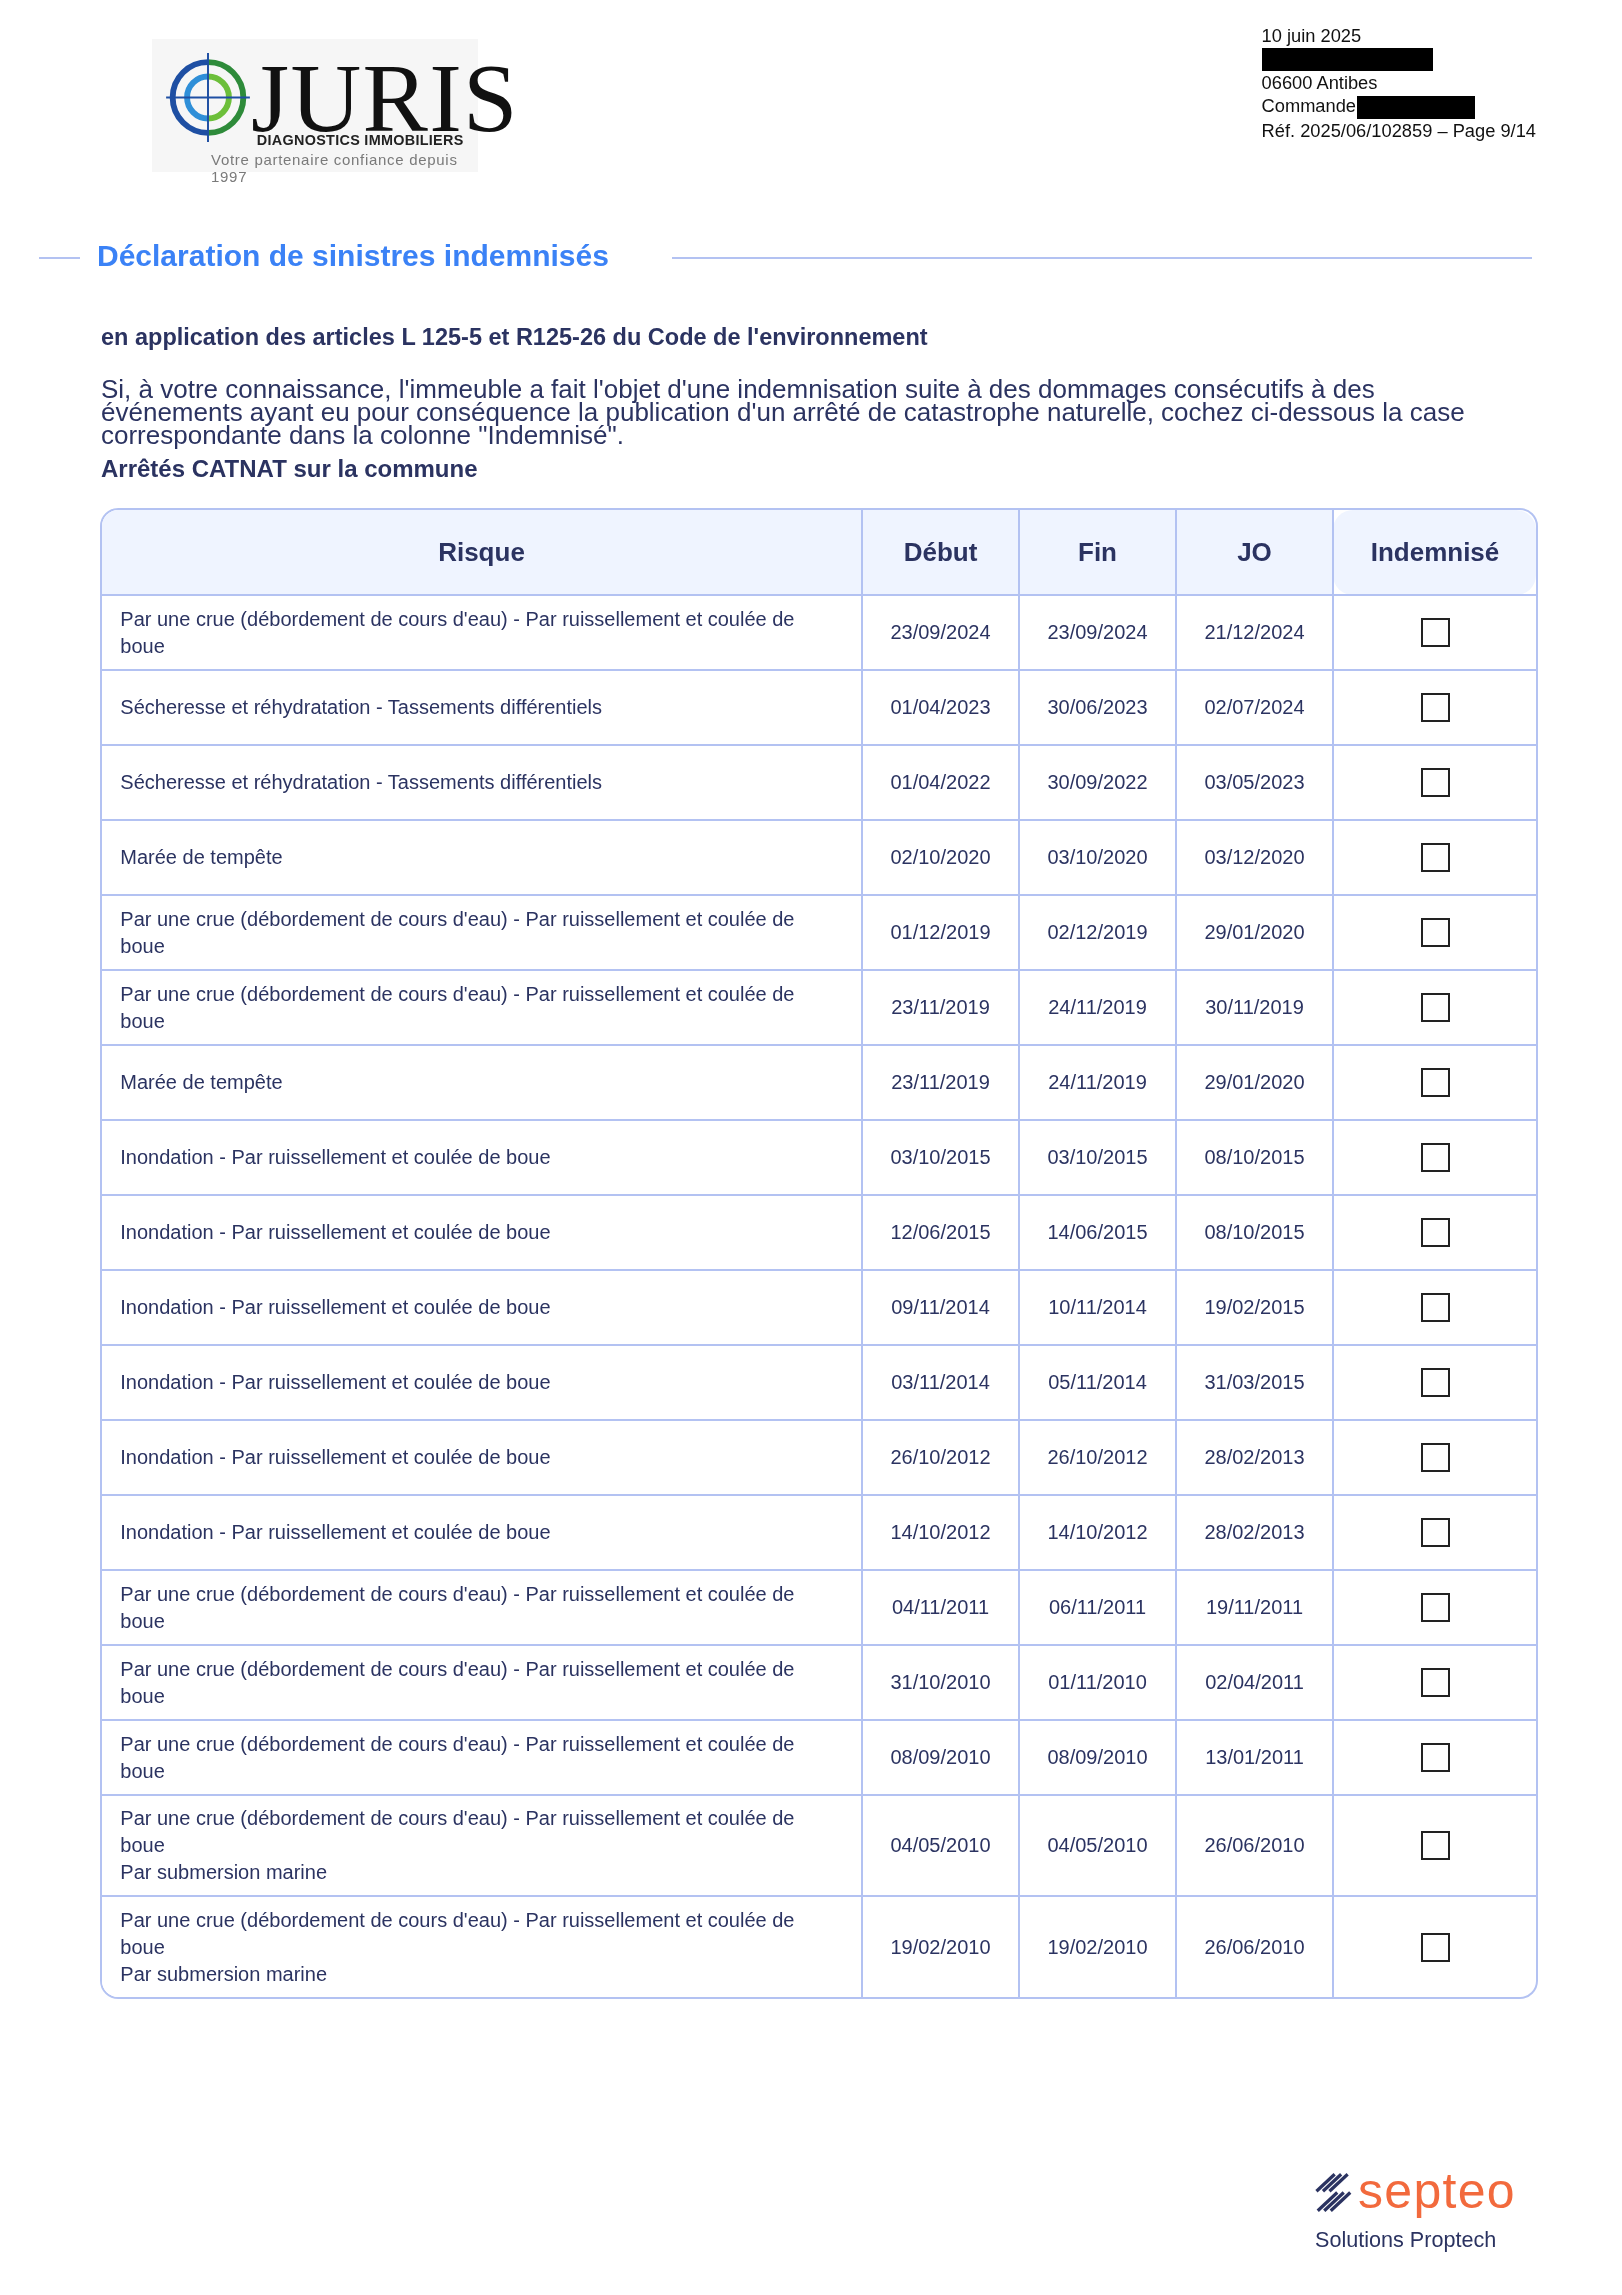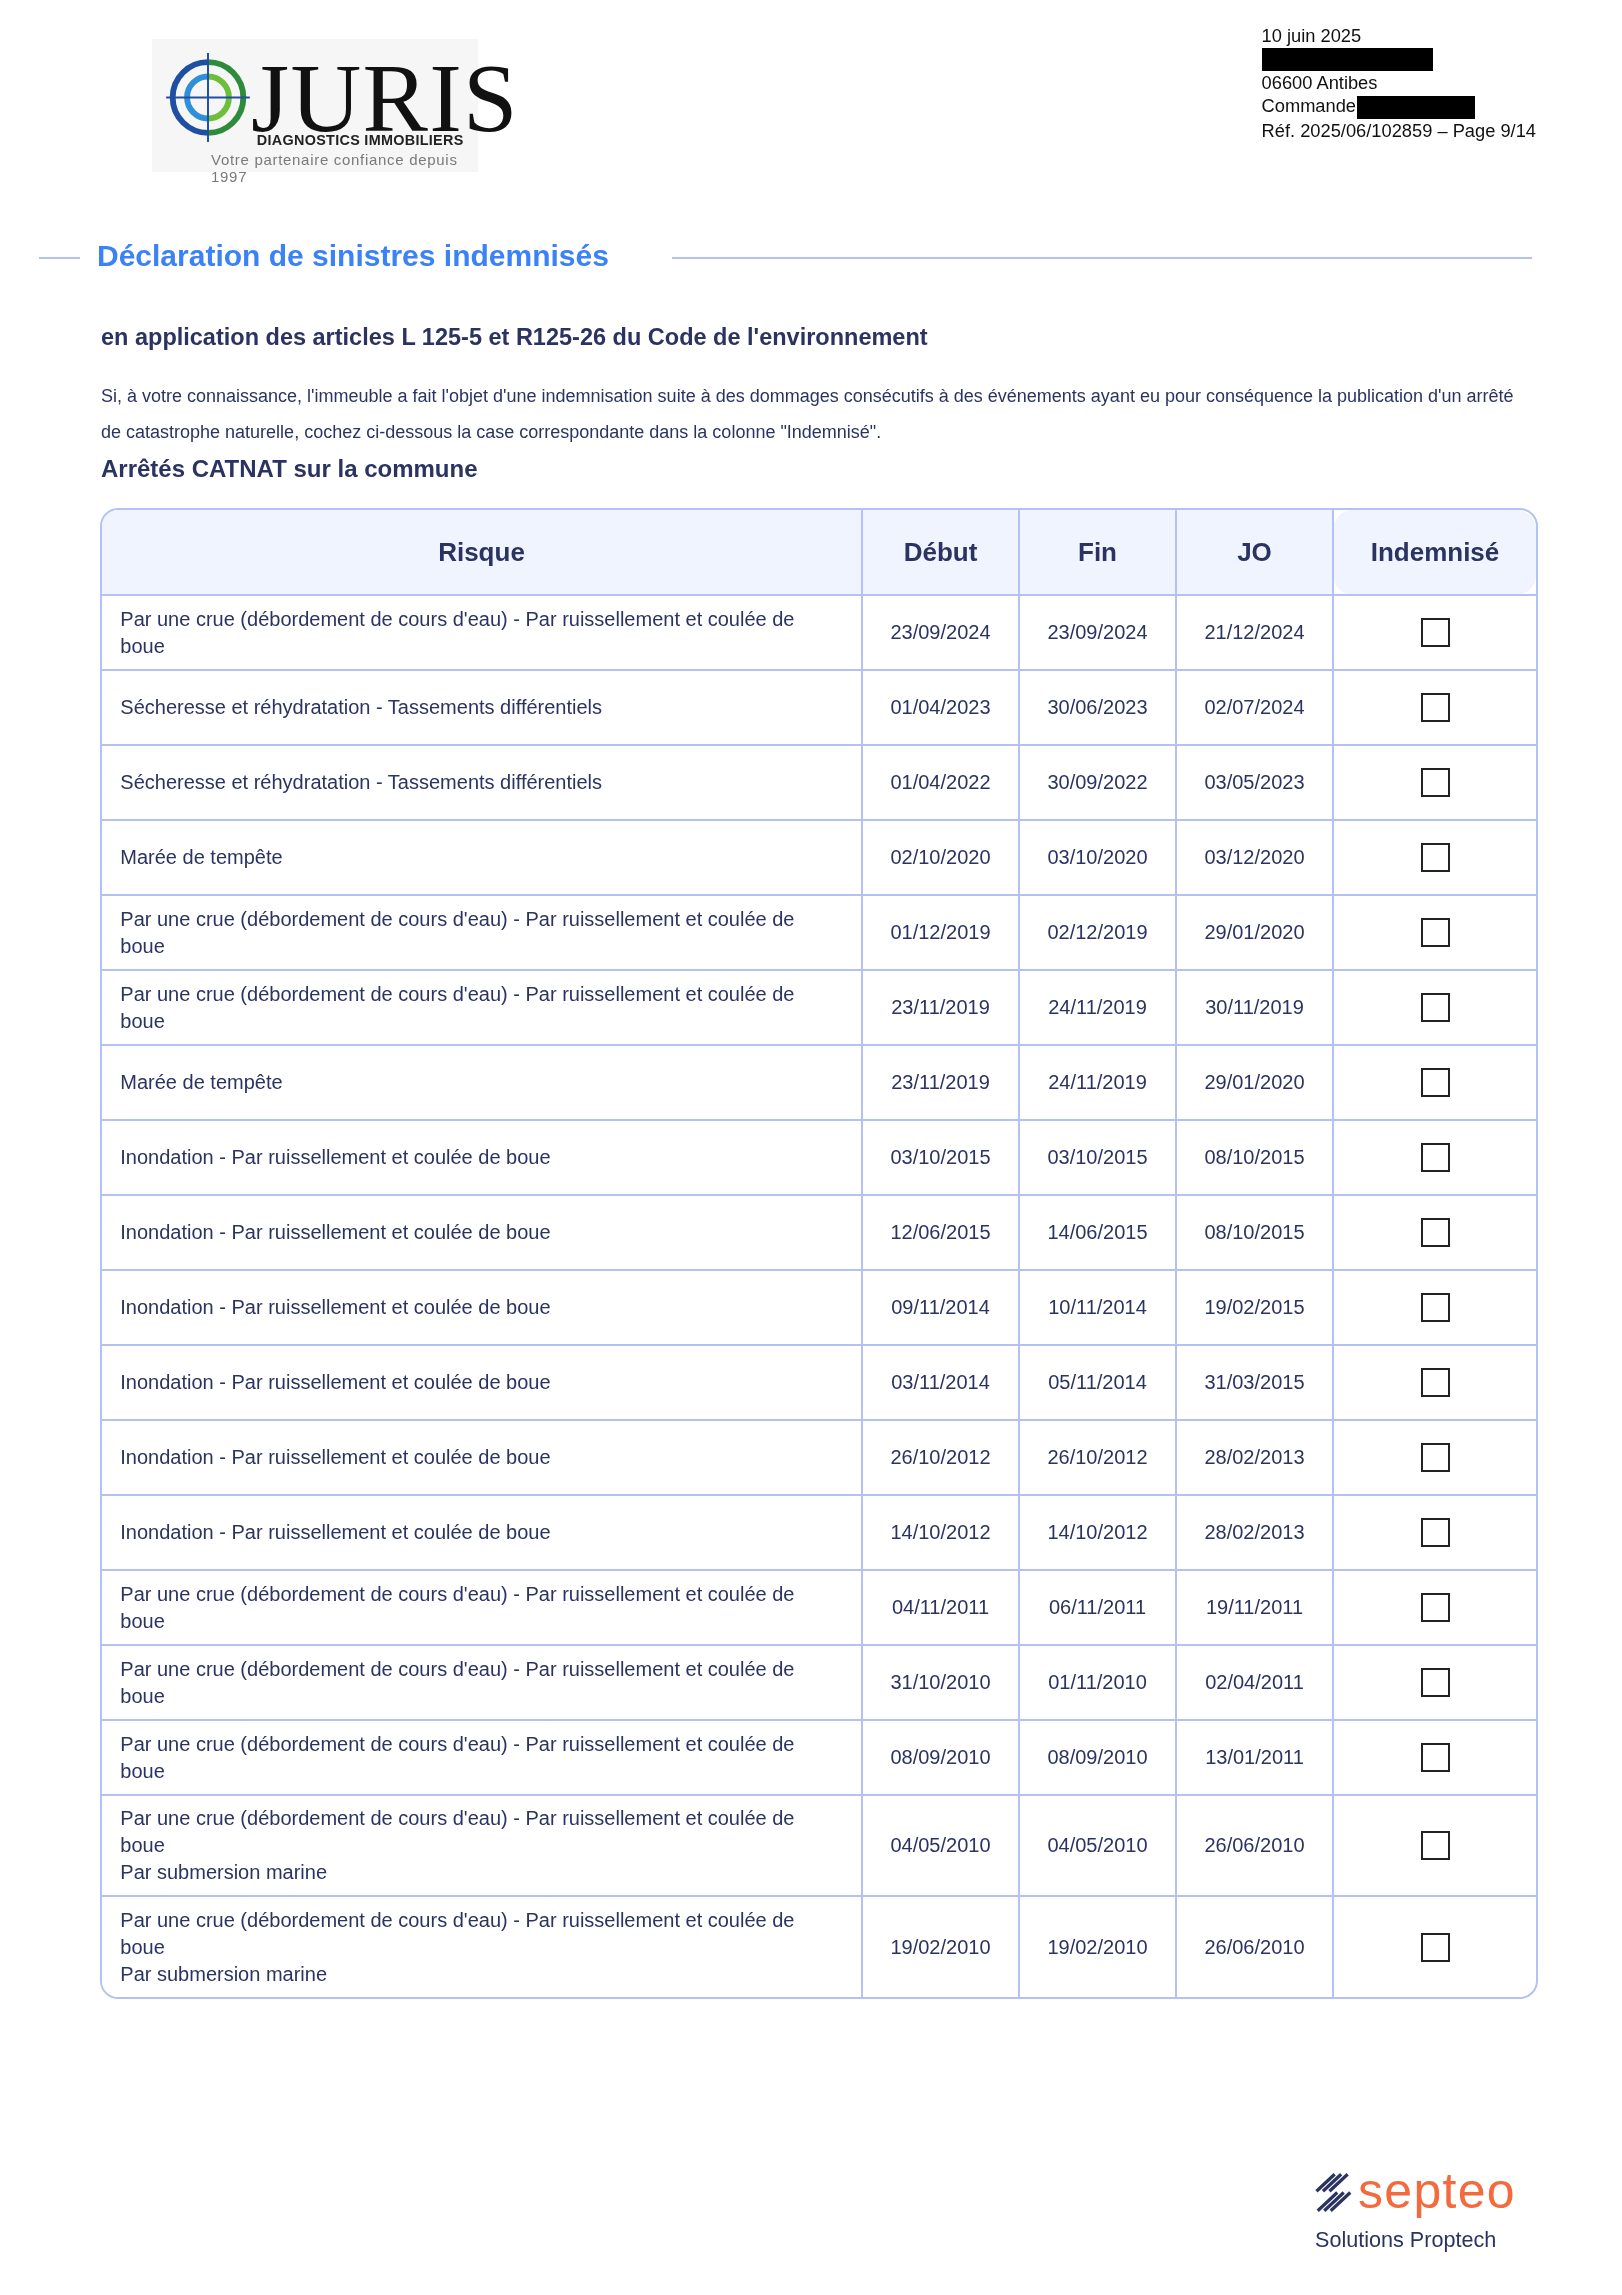--- a/index.html
+++ b/index.html
@@ -21,21 +21,21 @@
   .redact-addr { width: 171px; }
   .redact-cmd { width: 118px; margin-left: 1.3px; }
 
   
   .title-row { position: absolute; left: 39px; top: 235px; width: 1493px; height: 46px; }
   .title-line-left { position: absolute; left: 0; top: 21.6px; width: 41px; height: 2.6px; background: #b3c2f2; }
   .title-text { position: absolute; left: 58px; top: 3.9px; font-size: 30px; font-weight: bold; color: #3b82f6; white-space: nowrap; }
   .title-line-right { position: absolute; left: 633px; right: 0; top: 21.6px; height: 2.6px; background: #b3c2f2; }
 
   .subtitle { position: absolute; left: 101px; top: 324px; font-size: 23.5px; font-weight: bold; color: #2b3361; }
-  .intro { position: absolute; left: 101px; top: 378px; width: 1419px; font-size: 18px; line-height: 36px; color: #2b3361; }
+  .intro { position: absolute; left: 101px; top: 378px; width: 1419px; font-size: 26px; line-height: 23px; color: #2b3361; }
   .section-h { position: absolute; left: 101px; top: 455px; font-size: 24px; font-weight: bold; color: #2b3361; }
 
   
   .tbl-wrap { position: absolute; left: 100px; top: 508px; width: 1434px; border: 2.6px solid #b3c2f2; border-radius: 18.3px; overflow: hidden; }
   table { border-collapse: collapse; width: 100%; table-layout: fixed; }
   th, td { border: 2px solid #b3c2f2; color: #2b3361; }
   tr:first-child th { border-top: none; margin-top: 11px; }
   tr:last-child td { border-bottom: none; }
   th:first-child, td:first-child { border-left: none; }
   th:last-child, td:last-child { border-right: none; border-radius: 20px; }

